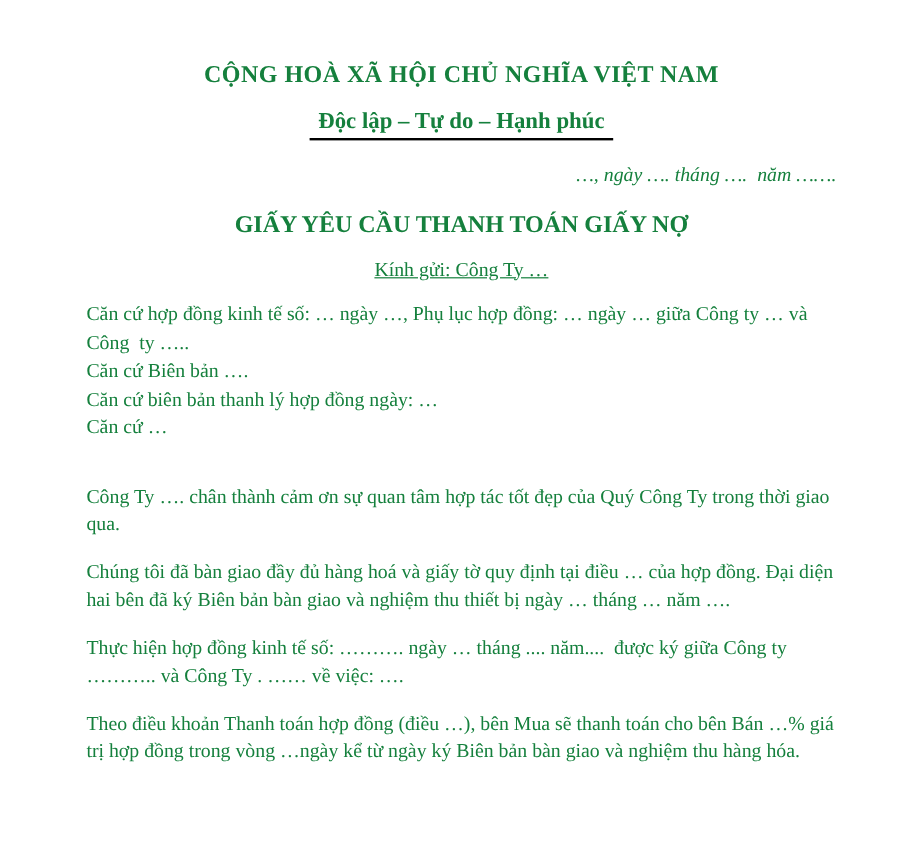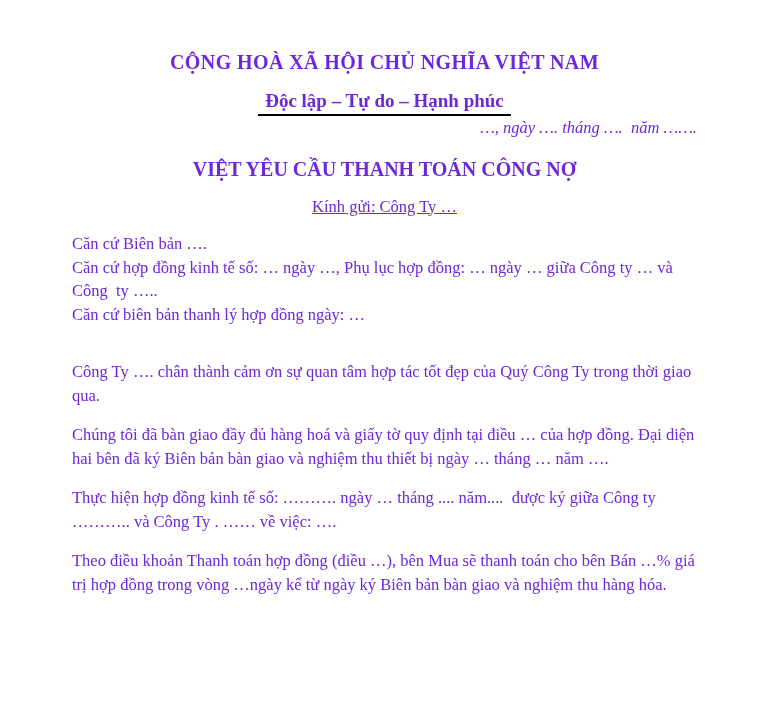--- a/index.html
+++ b/index.html
@@ -10,21 +10,21 @@
   .page {
     position: relative;
     width: 770px;
     height: 718px;
     box-sizing: border-box;
     background: #ffffff;
     padding: 51px 73px 0 72px;
     font-family: "Liberation Serif", "DejaVu Serif", serif;
     font-size: 16.5px;
     line-height: 23.5px;
-    color: #6d28d9;
+    color: #15803d;
     overflow: hidden;
   }
   .header-national {
     text-align: center;
     font-weight: bold;
     font-size: 20px;
     line-height: 22px;
     letter-spacing: 0.4px;
     white-space: nowrap;
   }
@@ -37,20 +37,21 @@
     font-weight: bold;
     font-size: 19px;
     line-height: 21px;
     padding: 0 7px 3px 7px;
     border-bottom: 2px solid #000000;
     white-space: nowrap;
   }
   .date-line {
     text-align: right;
     font-style: italic;
+    margin-top: 17px;
     font-size: 16.5px;
     line-height: 23.5px;
     white-space: pre-wrap;
   }
   .doc-title {
     text-align: center;
     font-weight: bold;
     font-size: 20px;
     line-height: 26px;
     margin-top: 16px;
@@ -82,28 +83,29 @@
 <div class="page">
 
   <div class="header-national">CỘNG HOÀ XÃ HỘI CHỦ NGHĨA VIỆT NAM</div>
 
   <div class="header-motto-wrap">
     <span class="header-motto">Độc lập – Tự do – Hạnh phúc</span>
   </div>
 
   <div class="date-line">…, ngày …. tháng ….  năm …….</div>
 
-  <div class="doc-title">VIỆT YÊU CẦU THANH TOÁN CÔNG NỢ</div>
+  <div class="doc-title">GIẤY YÊU CẦU THANH TOÁN GIẤY NỢ</div>
 
   <div class="recipient">Kính gửi: Công Ty …</div>
 
   <div class="grounds">
+    <div class="grounds-line">Căn cứ hợp đồng kinh tế số: … ngày …, Phụ lục hợp đồng: … ngày … giữa Công ty … và Công  ty …..</div>
     <div class="grounds-line">Căn cứ Biên bản ….</div>
-    <div class="grounds-line">Căn cứ hợp đồng kinh tế số: … ngày …, Phụ lục hợp đồng: … ngày … giữa Công ty … và Công  ty …..</div>
     <div class="grounds-line">Căn cứ biên bản thanh lý hợp đồng ngày: …</div>
+    <div class="grounds-line">Căn cứ …</div>
   </div>
 
   <div class="para first">Công Ty …. chân thành cảm ơn sự quan tâm hợp tác tốt đẹp của Quý Công Ty trong thời giao qua.</div>
 
   <div class="para">Chúng tôi đã bàn giao đầy đủ hàng hoá và giấy tờ quy định tại điều … của hợp đồng. Đại diện hai bên đã ký Biên bản bàn giao và nghiệm thu thiết bị ngày … tháng … năm ….</div>
 
   <div class="para">Thực hiện hợp đồng kinh tế số: ………. ngày … tháng .... năm....  được ký giữa Công ty ……….. và Công Ty . …… về việc: ….</div>
 
   <div class="para">Theo điều khoản Thanh toán hợp đồng (điều …), bên Mua sẽ thanh toán cho bên Bán …% giá trị hợp đồng trong vòng …ngày kể từ ngày ký Biên bản bàn giao và nghiệm thu hàng hóa.</div>
 

